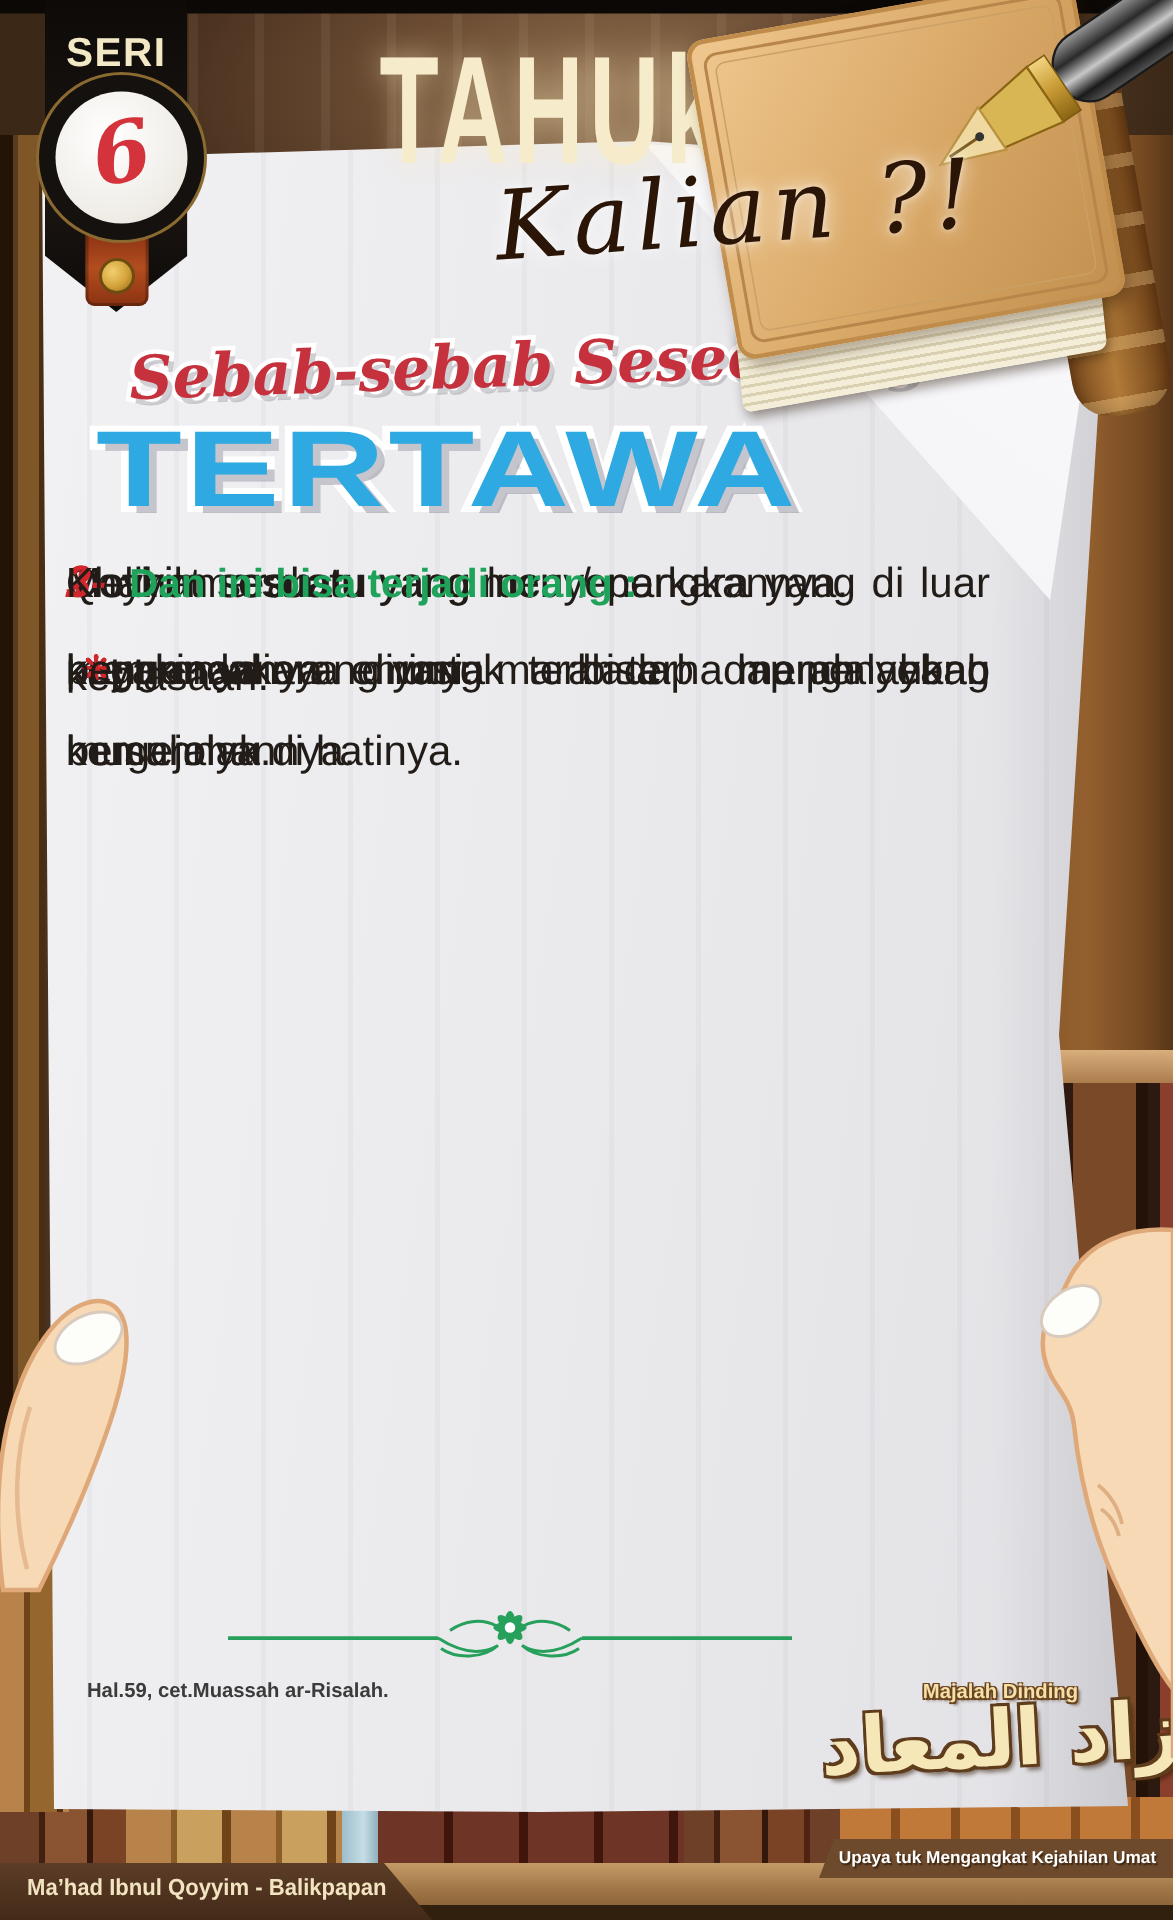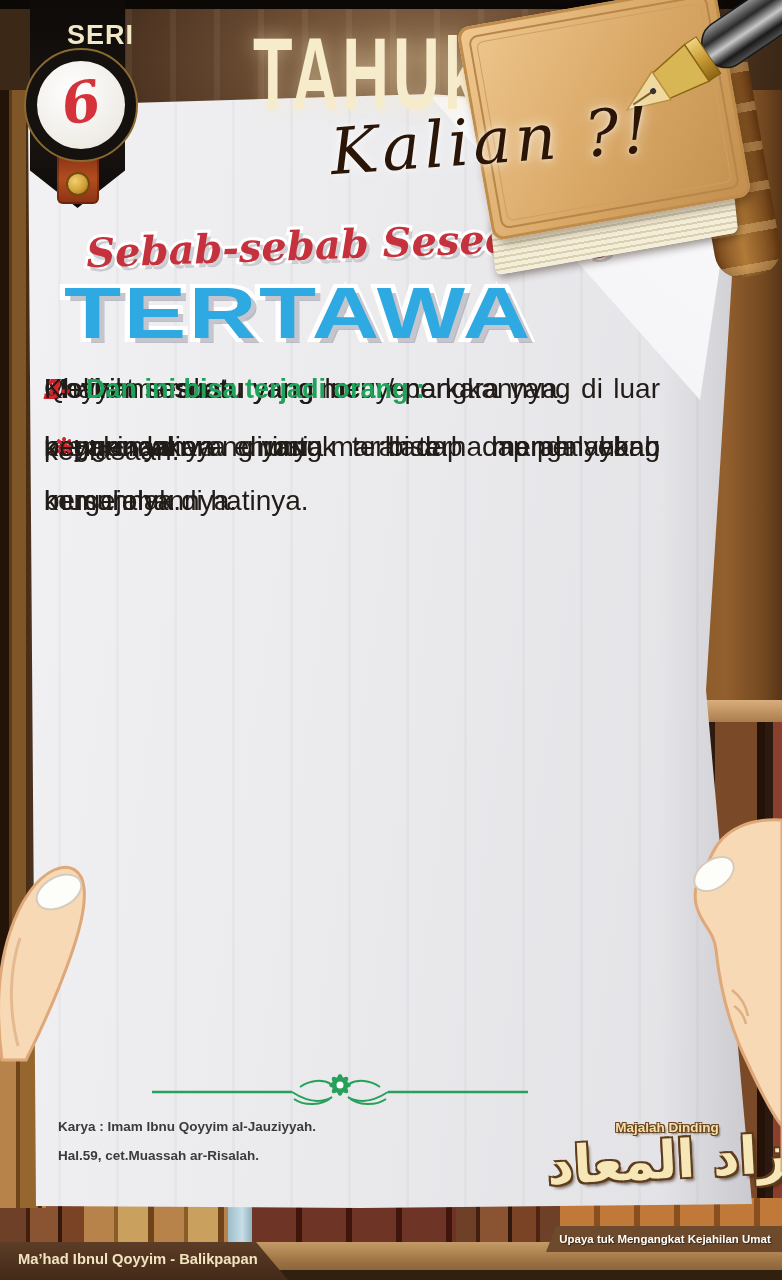--- a/index.html
+++ b/index.html
@@ -46,21 +46,21 @@
     background:linear-gradient(90deg,transparent,rgba(60,60,75,.14));}
   .paper-fold{left:0;top:0;width:782px;height:1280px;z-index:21;
     clip-path:polygon(430px 96px,742px 118px,700px 400px);
     background:linear-gradient(215deg,#fcfbfd 0%,#f0eff2 45%,#d9d8dd 100%);}
 
   
   .seri-ribbon{left:30px;top:0;width:95px;height:208px;z-index:40;
     clip-path:polygon(0 0,100% 0,100% 82%,50% 100%,0 82%);
     background:linear-gradient(180deg,#0d0a08,#1c1612 60%,#0d0a08);}
   .seri-label{left:30px;top:20px;width:95px;text-align:center;z-index:41;
-    color:#f2e8c6;font-size:27px;font-weight:bold;letter-spacing:1px;margin-left:23px;}
+    color:#f2e8c6;font-size:27px;font-weight:bold;letter-spacing:1px;}
   .seri-strap{left:57px;top:148px;width:42px;height:56px;z-index:41;border-radius:6px;
     background:linear-gradient(180deg,#7e2a10,#b34d1f 55%,#8a3212);box-shadow:inset 0 0 0 2px rgba(0,0,0,.25);}
   .strap-button{left:66px;top:172px;width:24px;height:24px;border-radius:50%;z-index:42;
     background:radial-gradient(circle at 35% 35%,#f2cf6e,#d3a23a 55%,#93661a);border:2px solid #6e4c10;}
   .seri-circle{left:24px;top:48px;width:114px;height:114px;border-radius:50%;z-index:43;
     background:#15110e;border:2px solid #8a6a30;}
   .seri-circle-inner{left:37px;top:61px;width:88px;height:88px;border-radius:50%;z-index:44;
     background:radial-gradient(circle at 40% 35%,#ffffff,#efece6 70%,#ddd8d0);}
   .seri-number{left:37px;top:58px;width:88px;height:88px;z-index:45;
     display:flex;align-items:center;justify-content:center;
@@ -260,21 +260,20 @@
     <g transform="translate(190,13)" fill="#27a05c">
       <ellipse rx="4" ry="11"></ellipse>
       <ellipse rx="4" ry="11" transform="rotate(45)"></ellipse>
       <ellipse rx="4" ry="11" transform="rotate(90)"></ellipse>
       <ellipse rx="4" ry="11" transform="rotate(135)"></ellipse>
       <circle r="3.5" fill="#fff"></circle>
     </g>
   </svg>
 
   <div class="citation">
-    <div style="position:relative">Karya : Imam Ibnu Qoyyim al-Jauziyyah.</div>
     <div style="position:relative">Hal.59, cet.Muassah ar-Risalah.</div>
   </div>
 
   <svg class="left-thumb" viewBox="0 0 116 252">
     <path d="M6 252 C0 206 2 160 14 124 C24 94 40 70 58 62 C74 55 86 62 88 80 C90 98 84 122 74 150 C62 184 44 224 30 252 Z" fill="#f8d9b6" stroke="#dfa878" stroke-width="3"></path>
     <ellipse cx="63" cy="84" rx="24" ry="15" transform="rotate(-28 63 84)" fill="#fdfdf9" stroke="#d8cbbd" stroke-width="2"></ellipse>
     <path d="M22 238 C12 200 14 160 24 130" stroke="rgba(200,140,90,.4)" stroke-width="3" fill="none"></path>
   </svg>
   <svg class="right-hand" viewBox="0 0 106 354">
     <path d="M106 2 C76 0 48 10 36 36 C27 56 16 64 20 86 C24 106 38 112 40 132 C44 170 54 210 72 246 C84 272 96 296 106 308 L106 354 L106 2 Z" fill="#f8d9b6" stroke="#dfa878" stroke-width="3"></path>

